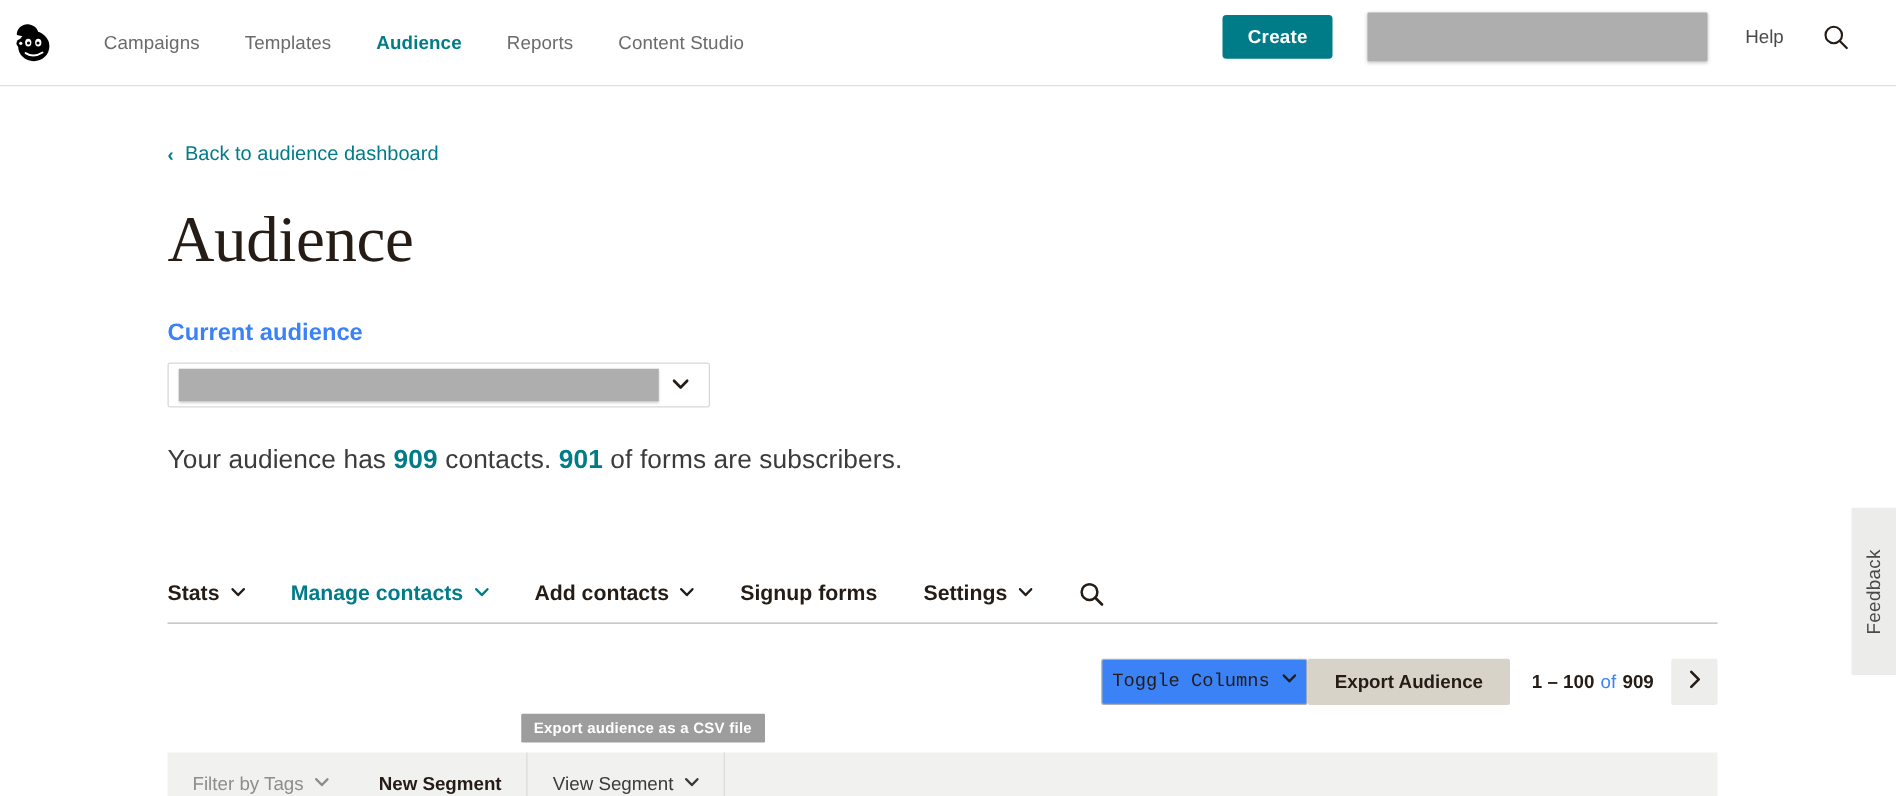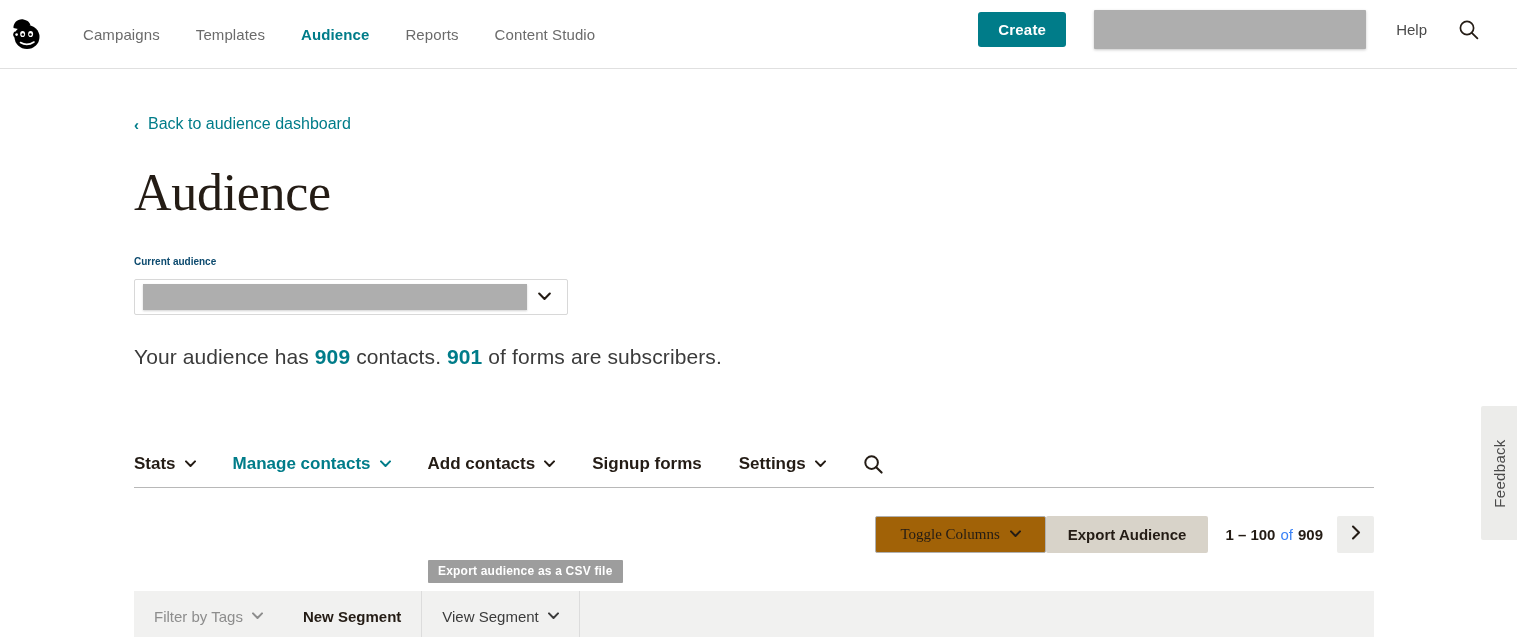--- a/index.html
+++ b/index.html
@@ -119,23 +119,23 @@
     font-size: 52px;
     font-weight: normal;
     color: #241c15;
     margin: 30px 0 0 0;
     letter-spacing: -0.3px;
     line-height: 1.1;
   }
 
   .field-label {
     margin-top: 35px;
-    font-size: 10px;
-    font-weight: bold;
-    color: #0c4a6e;
+    font-size: 19px;
+    font-weight: bold;
+    color: #3b82f6;
   }
 
   .audience-select {
     margin-top: 12px;
     width: 434px;
     height: 36px;
     border: 1px solid #d8d8d8;
     border-radius: 2px;
     background: #fff;
     display: flex;
@@ -204,29 +204,29 @@
     width: 1240px;
     margin-top: 28px;
     display: flex;
     justify-content: flex-end;
     align-items: center;
     position: relative;
   }
   .toggle-columns {
     height: 37px;
     border: 1px solid #b0b0b0;
-    background: #a16207;
+    background: #3b82f6;
     border-radius: 2px;
     font-size: 15px;
     color: #241c15;
-    padding: 0 24px;
+    padding: 0 8px;
     display: inline-flex;
     align-items: center;
     cursor: pointer;
-    font-family: Liberation Serif, serif;
+    font-family: Liberation Mono, monospace;
   }
   .toggle-columns .caret { margin-left: 10px; font-size: 11px; font-weight: bold; }
 
   .export-btn {
     height: 37px;
     background: #d8d3c9;
     border: none;
     border-radius: 2px;
     font-size: 15px;
     font-weight: bold;
@@ -255,21 +255,21 @@
     display: flex; align-items: center; justify-content: center;
     cursor: pointer;
     font-size: 15px;
     color: #241c15;
     font-weight: bold;
   }
 
   .tooltip {
     position: absolute;
     top: 44px;
-    left: 294px;
+    left: 283px;
     background: #9d9d9d;
     color: #fff;
     font-size: 12px;
     font-weight: bold;
     padding: 4px 10px 5px 10px;
     border-radius: 1px;
     white-space: nowrap;
     letter-spacing: .2px;
   }
 

